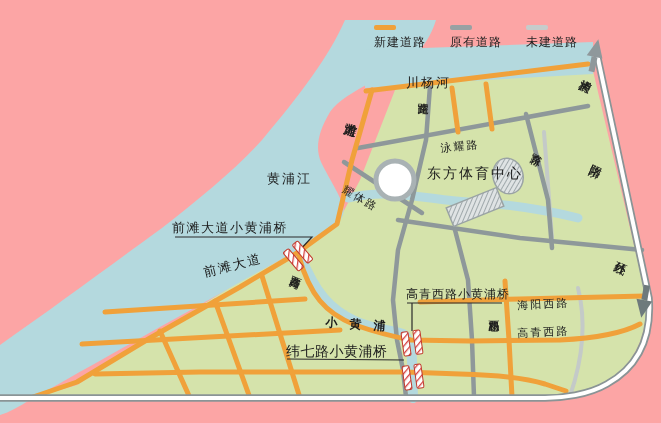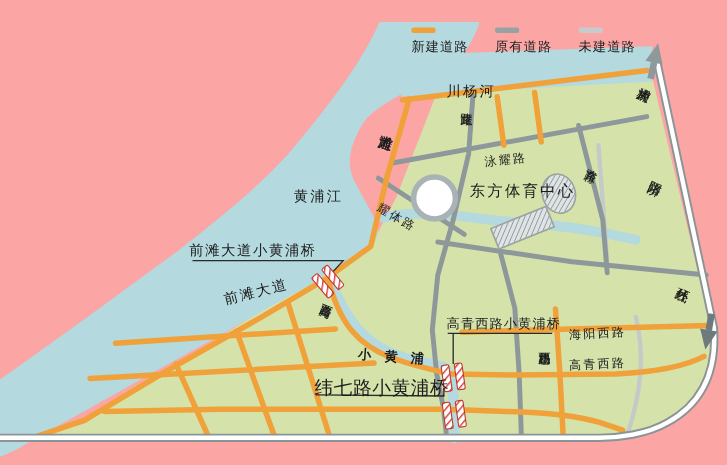--- a/index.html
+++ b/index.html
@@ -146,15 +146,15 @@
   <div class="lbl v s12" style="left:621px;top:252px;transform:rotate(24deg);">外环线</div>
   <div class="lbl v s11" style="left:295px;top:267px;transform:rotate(22deg);">高青西路</div>
   <div class="lbl s11" style="left:517px;top:300px;transform:rotate(-3deg);letter-spacing:2px;">海阳西路</div>
   <div class="lbl s11" style="left:517px;top:328px;transform:rotate(-3deg);letter-spacing:2px;">高青西路</div>
   <div class="lbl v s11" style="left:488px;top:312px;">杨思西路</div>
 
   <div class="lbl title" style="left:427px;top:166px;">东方体育中心</div>
 
   <div class="lbl" style="left:172px;top:221px;font-size:13px;letter-spacing:1.5px;">前滩大道小黄浦桥</div>
   <div class="lbl" style="left:406px;top:288px;font-size:12px;letter-spacing:1px;">高青西路小黄浦桥</div>
-  <div class="lbl" style="left:286px;top:344px;font-size:17px;letter-spacing:0.5px;">纬七路小黄浦桥</div>
+  <div class="lbl" style="left:286px;top:344px;font-size:14px;letter-spacing:0.5px;">纬七路小黄浦桥</div>
 
 </div>
 
 </body></html>

